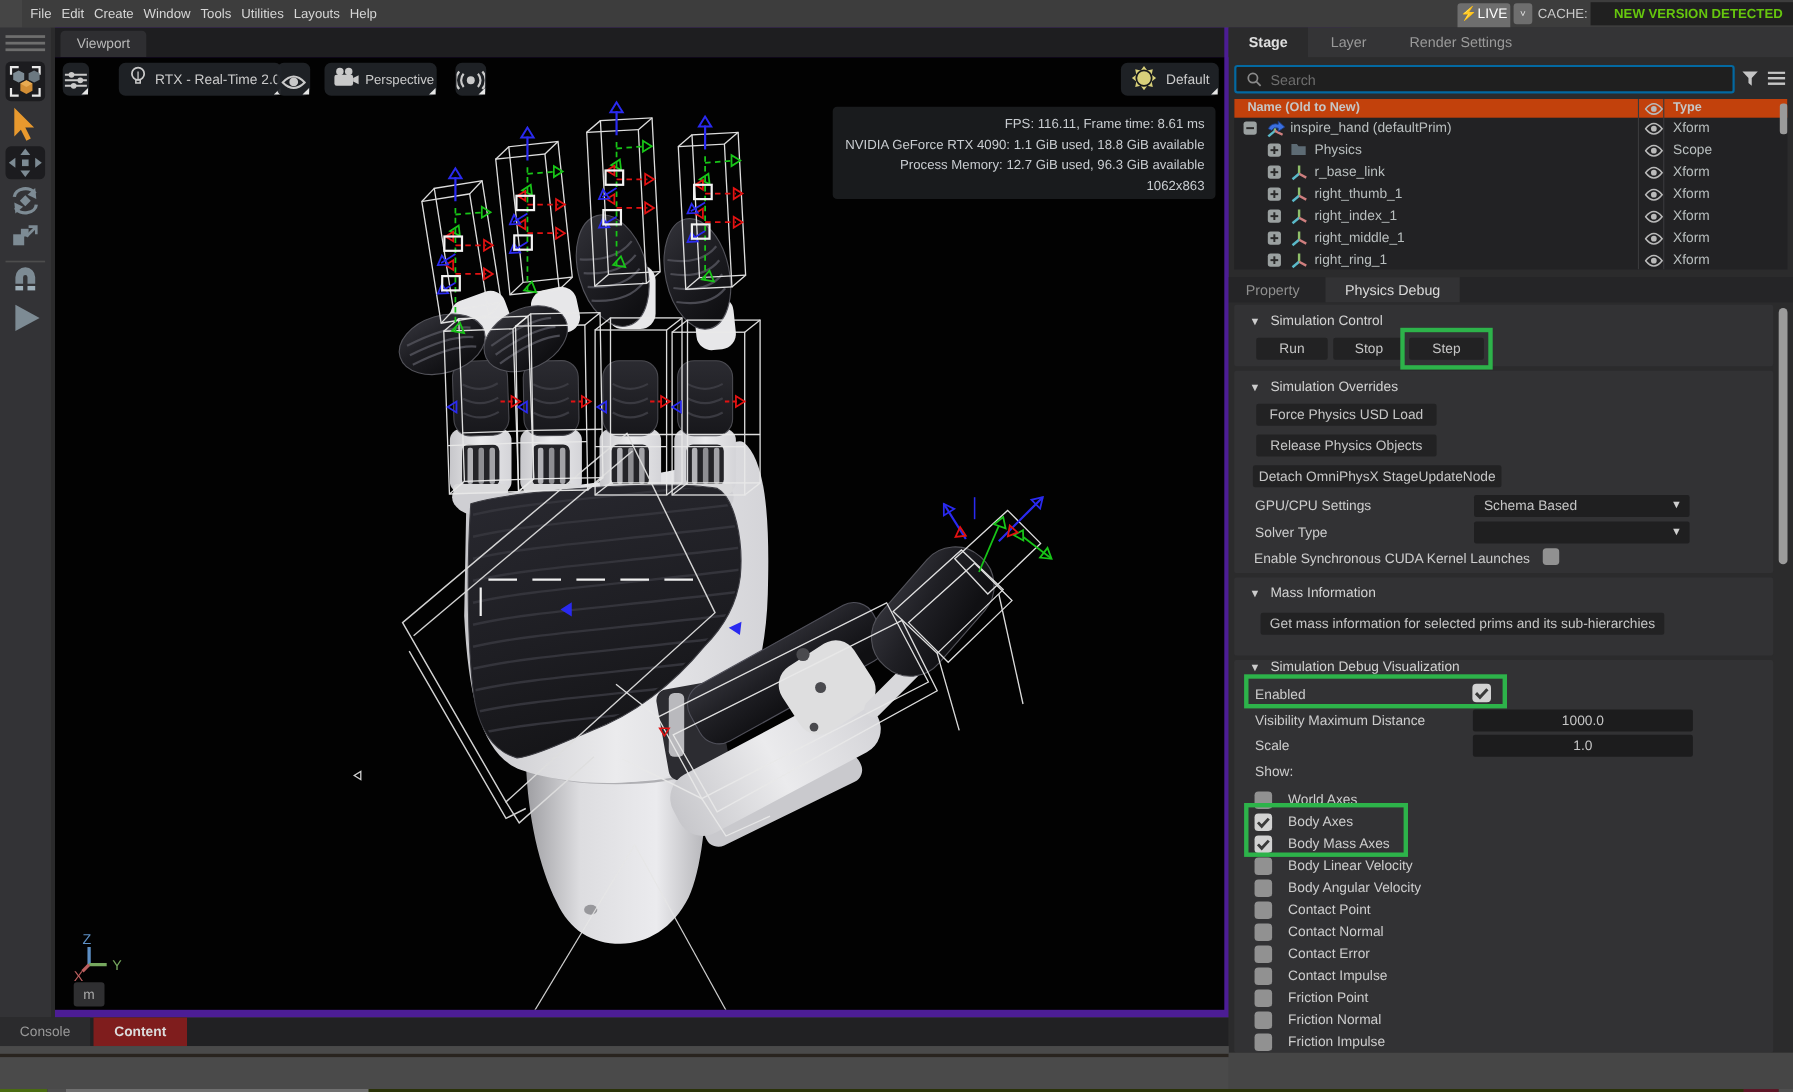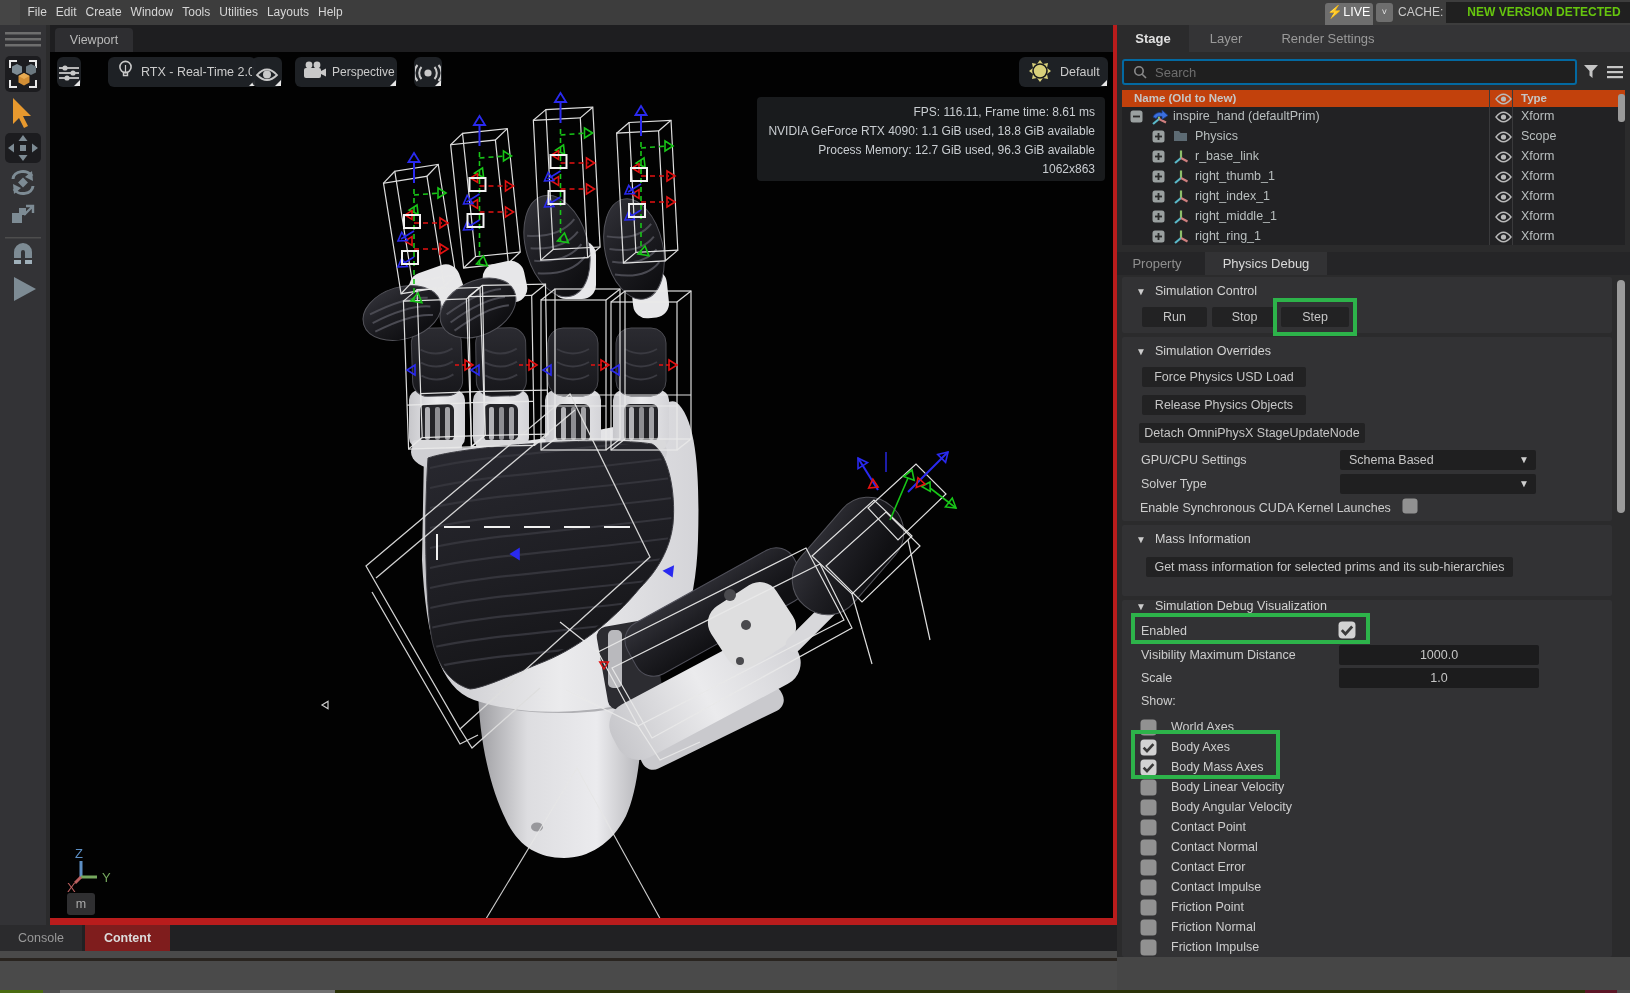--- a/index.html
+++ b/index.html
@@ -2,21 +2,21 @@
 <html><head><meta charset="utf-8"><style>
 * { margin:0; padding:0; box-sizing:border-box; }
 html,body { width:1630px; height:993px; background:#000; overflow:hidden;
   font-family:"Liberation Sans", sans-serif; }
 #root { position:relative; width:1630px; height:993px; background:#454545; }
 .abs { position:absolute; }
 #menubar { left:0; top:0; width:1630px; height:25px; background:#3d3d3d; color:#d6d6d6;
   font-size:12.5px; line-height:25px;margin-left:20px; }
 #menubar span.mi { margin:0 4.5px; font-size:12px; }
 #lefttb { left:0; top:25px; width:46px; height:900px; background:#333336; }
-#vpwrap { left:50px; top:25px; width:1178px; height:900px; background:#b91c1c; }
+#vpwrap { left:50px; top:25px; width:1178px; height:900px; background:#4c1d95; }
 #vptabstrip { position:absolute; left:0; top:0; width:1063px; height:27px; background:#1e1e20; }
 #vptab { position:absolute; left:5px; top:3px; width:78px; height:24px; background:#2e2e31;
   color:#b9b9b9; font-size:12.5px; text-align:center; line-height:24px; border-radius:4px 4px 0 0; }
 #vp { position:absolute; left:0; top:27px; width:1063px; height:866px; background:#020202; overflow:hidden; }
 .vbtn { position:absolute; top:5px; height:30px; background:rgba(32,35,39,0.95); border-radius:6px;
   color:#cbcbcb; font-size:12.5px; line-height:30px; white-space:nowrap; }
 #stats { position:absolute; left:707px; top:45px; width:348px; height:84px; background:rgba(27,29,31,0.94);
   border-radius:4px; color:#c9cdd1; font-size:12px; font-weight:normal; text-align:right; padding:6px 10px 0 0; line-height:19px; }
 #stats div { white-space:nowrap; }
 #rp { left:1117px; top:25px; width:513px; height:932px; background:#2b2b2c; }

